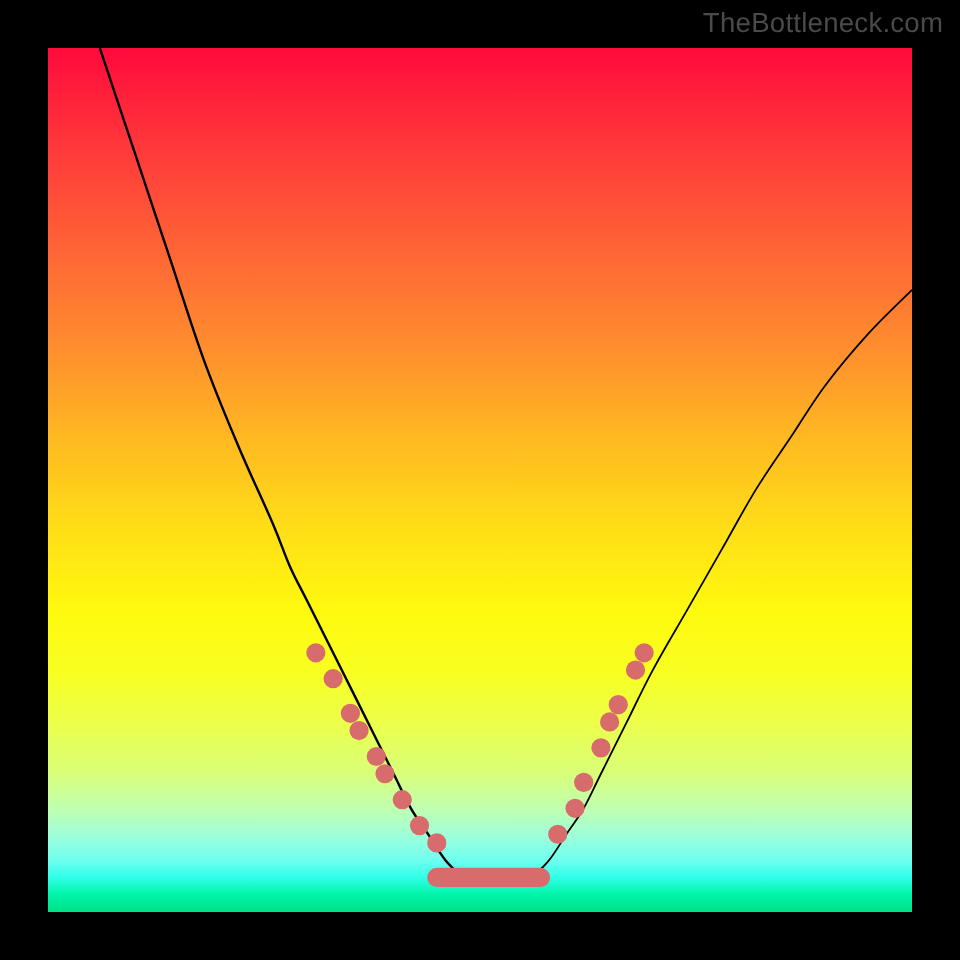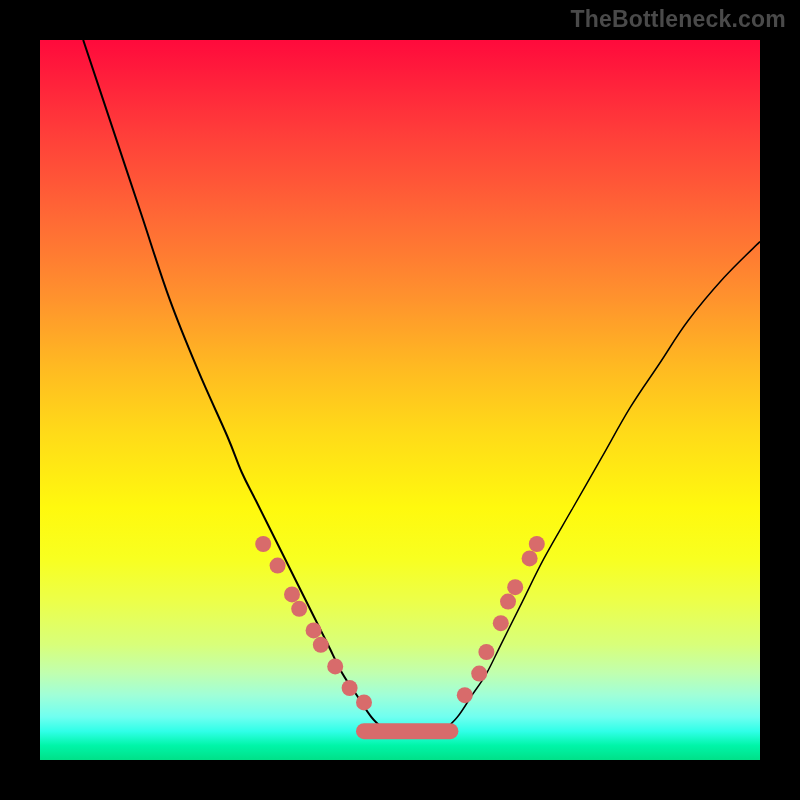--- a/index.html
+++ b/index.html
@@ -10,21 +10,21 @@
     position: relative;
     font-family: Arial, Helvetica, sans-serif;
     overflow: hidden;
   }
   .watermark {
     position: absolute;
     top: 6px;
     right: 14px;
     color: #4a4a4a;
     font-size: 23px;
-    font-weight: 700;
+    font-weight: 400;
     letter-spacing: 0.2px;
     z-index: 50;
     text-align: center;
   }
   .plot-area {
     position: absolute;
     left: 40px;
     top: 40px;
     width: 720px;
     height: 720px;

